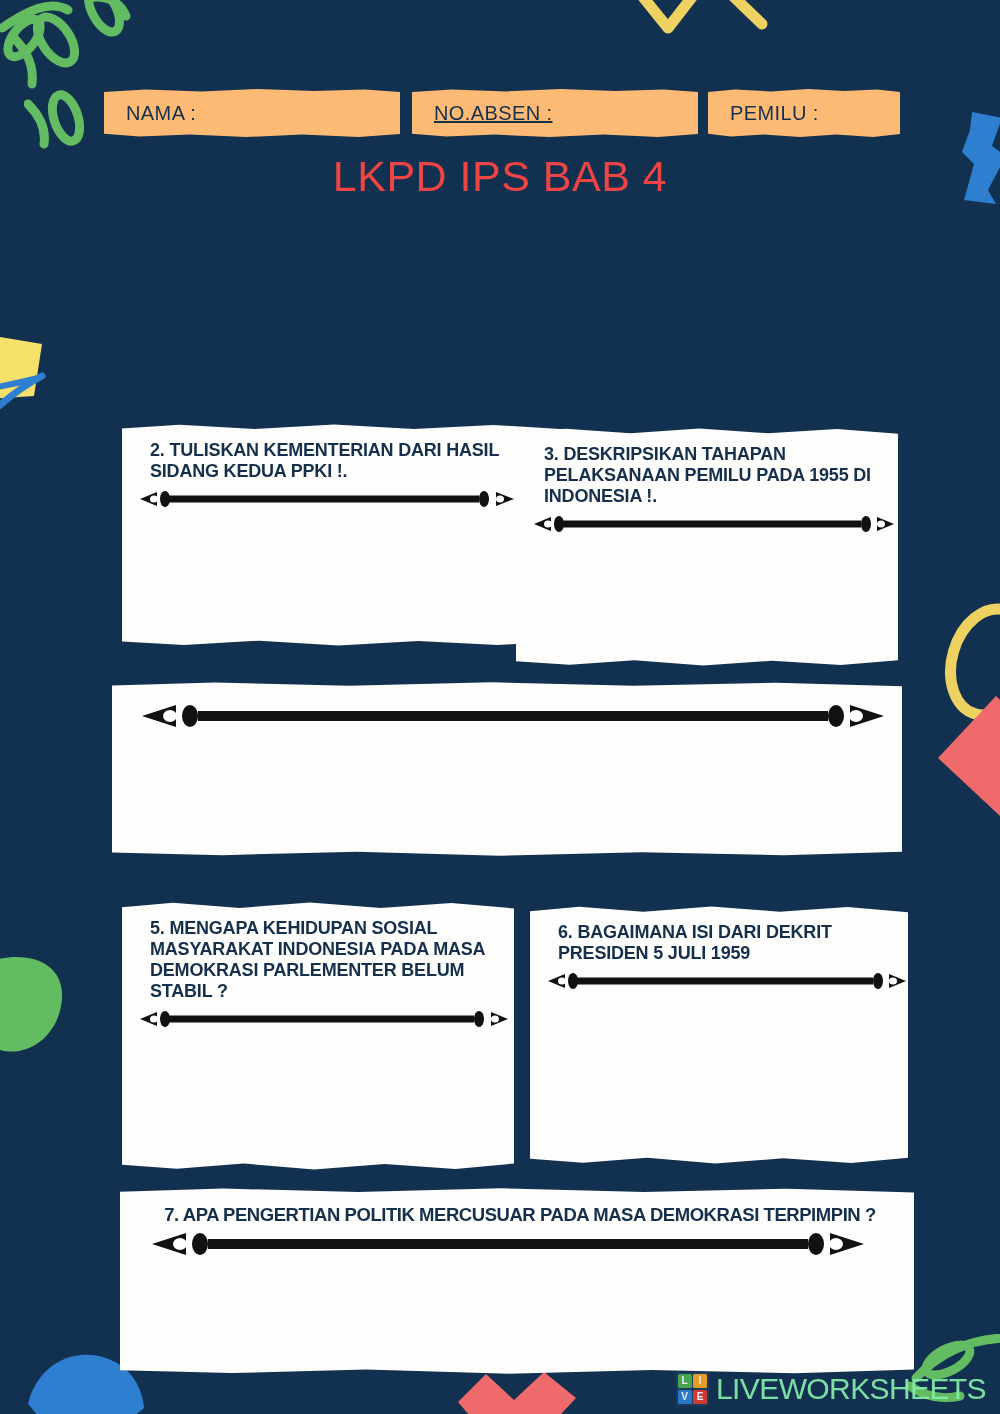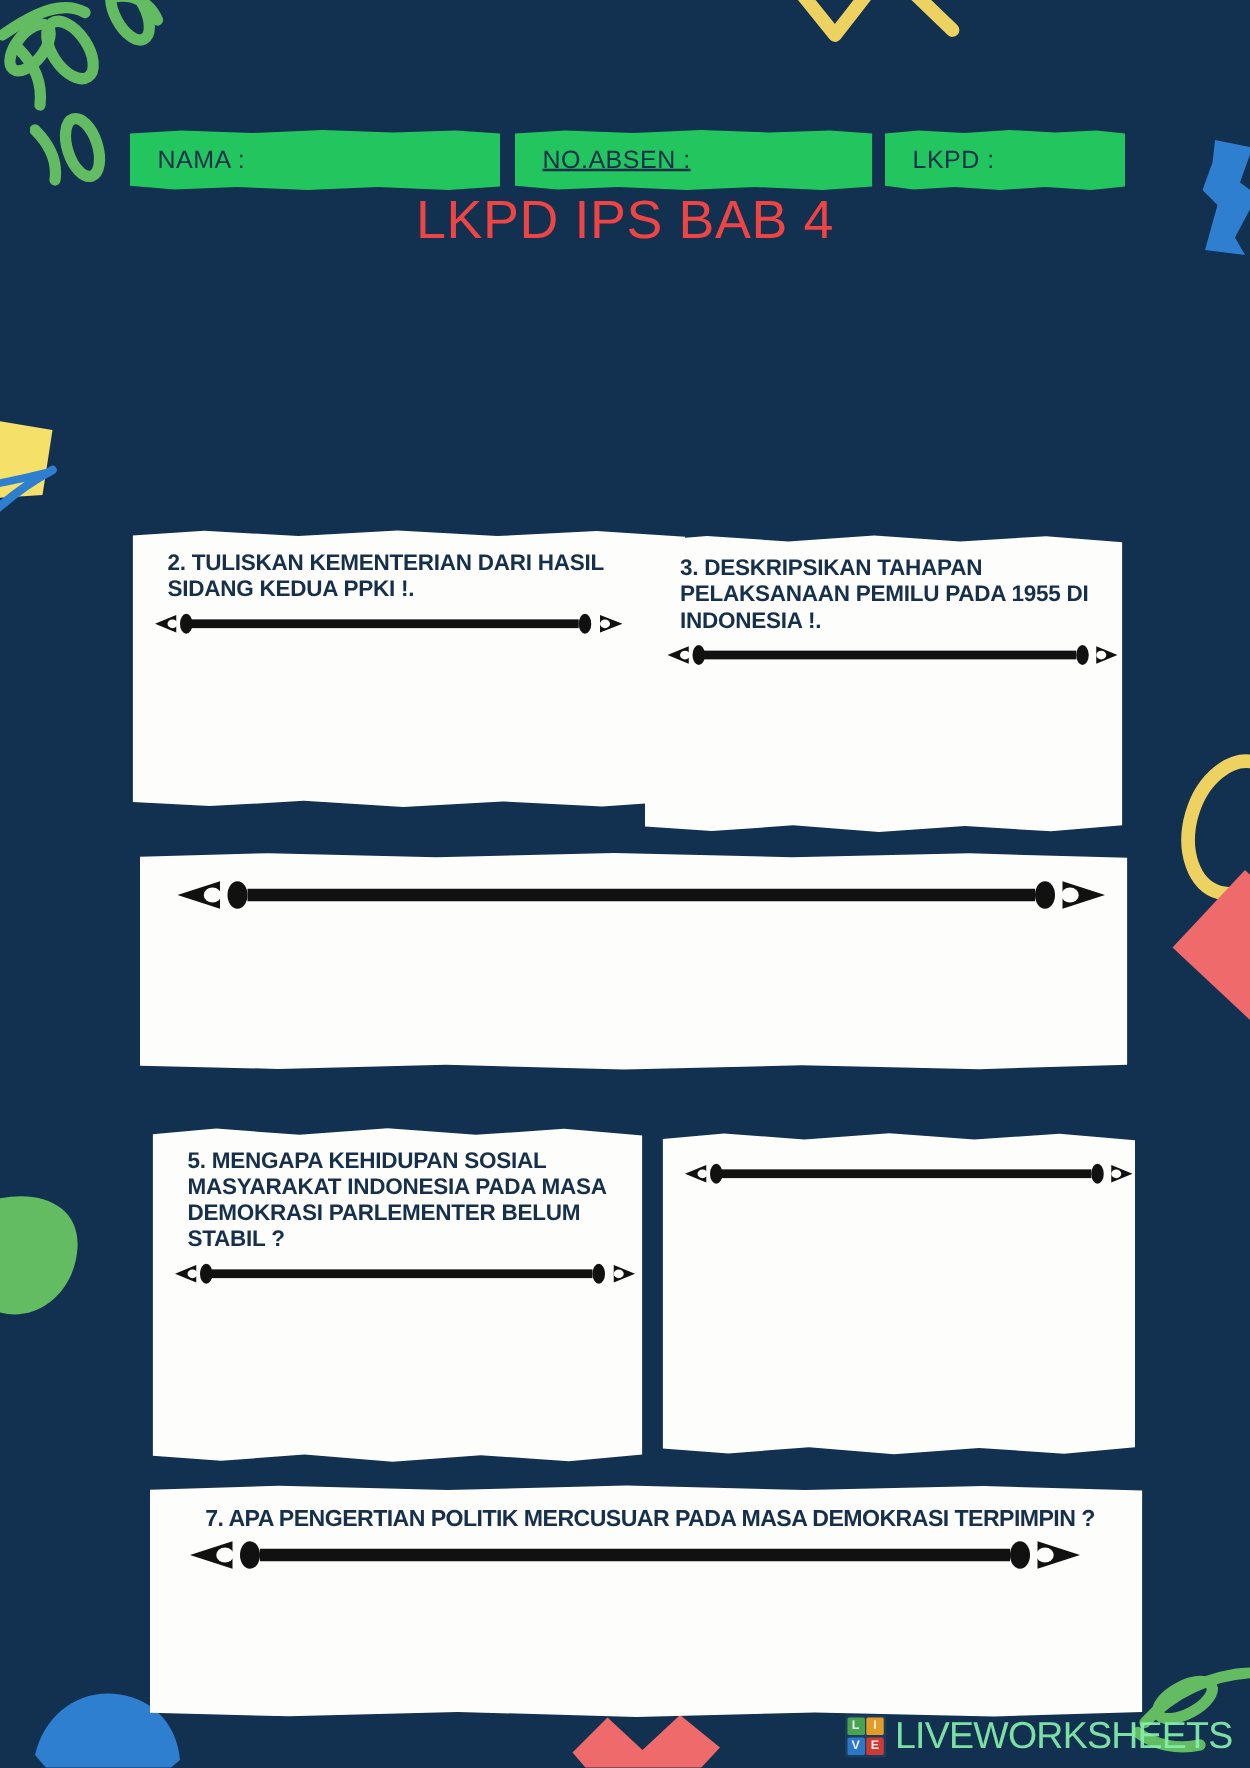--- a/index.html
+++ b/index.html
@@ -36,23 +36,23 @@
 
   
   .id-row {
     position: absolute;
     left: 0; right: 0;
     top: 88px;
     height: 50px;
   }
   .id-field {
     position: absolute;
-    top: 16px;
+    top: 1px;
     height: 48px;
-    background: #22c55e;
+    background: #fdba74;
     display: flex;
     align-items: center;
     padding-left: 22px;
     color: #16304c;
     font-size: 20px;
     letter-spacing: 0.4px;
     clip-path: polygon(0% 6%, 14% 1%, 33% 5%, 52% 0%, 71% 4%, 88% 1%, 100% 6%,
                        100% 94%, 86% 100%, 67% 95%, 48% 100%, 29% 95%, 12% 99%, 0% 93%);
   }
   #id-nama  { left: 104px;  width: 296px; }
@@ -207,28 +207,28 @@
 <div class="page">
 
   <div class="id-row">
     <div class="id-field" id="id-nama">
       <span>NAMA :</span>
     </div>
     <div class="id-field" id="id-absen">
       <span>NO.ABSEN :</span>
     </div>
     <div class="id-field" id="id-kelas">
-      <span>LKPD :</span>
+      <span>PEMILU :</span>
     </div>
   </div>
 
   <div class="title">LKPD IPS BAB 4</div>
 
 
-  <div class="qbox narrow" style="left:106px; top:424px; width:442px; height:222px;">
+  <div class="qbox narrow" style="left:122px; top:424px; width:442px; height:222px;">
     <div class="qtext">2. TULISKAN KEMENTERIAN DARI HASIL SIDANG KEDUA PPKI !.</div>
     <svg class="spear" width="374" height="18" viewBox="0 0 374 18" preserveAspectRatio="none" style="margin-left:-4px; margin-top:8px;">
       <g fill="#111111">
         <path d="M0 9 L17 2 L17 16 Z"></path>
         <ellipse cx="14" cy="9" rx="4" ry="3.5" fill="#fdfdfb"></ellipse>
         <ellipse cx="25" cy="9" rx="5" ry="8"></ellipse>
         <rect x="29" y="5.5" width="310" height="7"></rect>
         <ellipse cx="344" cy="9" rx="5" ry="8"></ellipse>
         <path d="M374 9 L356 2 L356 16 Z"></path>
         <ellipse cx="360" cy="9" rx="4" ry="3.5" fill="#fdfdfb"></ellipse>
@@ -274,20 +274,21 @@
         <ellipse cx="25" cy="9" rx="5" ry="8"></ellipse>
         <rect x="29" y="5.5" width="305" height="7"></rect>
         <ellipse cx="339" cy="9" rx="5" ry="8"></ellipse>
         <path d="M368 9 L351 2 L351 16 Z"></path>
         <ellipse cx="355" cy="9" rx="4" ry="3.5" fill="#fdfdfb"></ellipse>
       </g>
     </svg>
   </div>
 
   <div class="qbox narrow" style="left:530px; top:906px; width:378px; height:258px;">
+    <div class="qtext">6. BAGAIMANA ISI DARI DEKRIT PRESIDEN 5 JULI 1959</div>
     <svg class="spear" width="358" height="18" viewBox="0 0 358 18" preserveAspectRatio="none" style="margin-left:-4px; margin-top:8px;">
       <g fill="#111111">
         <path d="M0 9 L17 2 L17 16 Z"></path>
         <ellipse cx="14" cy="9" rx="4" ry="3.5" fill="#fdfdfb"></ellipse>
         <ellipse cx="25" cy="9" rx="5" ry="8"></ellipse>
         <rect x="29" y="5.5" width="296" height="7"></rect>
         <ellipse cx="330" cy="9" rx="5" ry="8"></ellipse>
         <path d="M358 9 L341 2 L341 16 Z"></path>
         <ellipse cx="345" cy="9" rx="4" ry="3.5" fill="#fdfdfb"></ellipse>
       </g>

